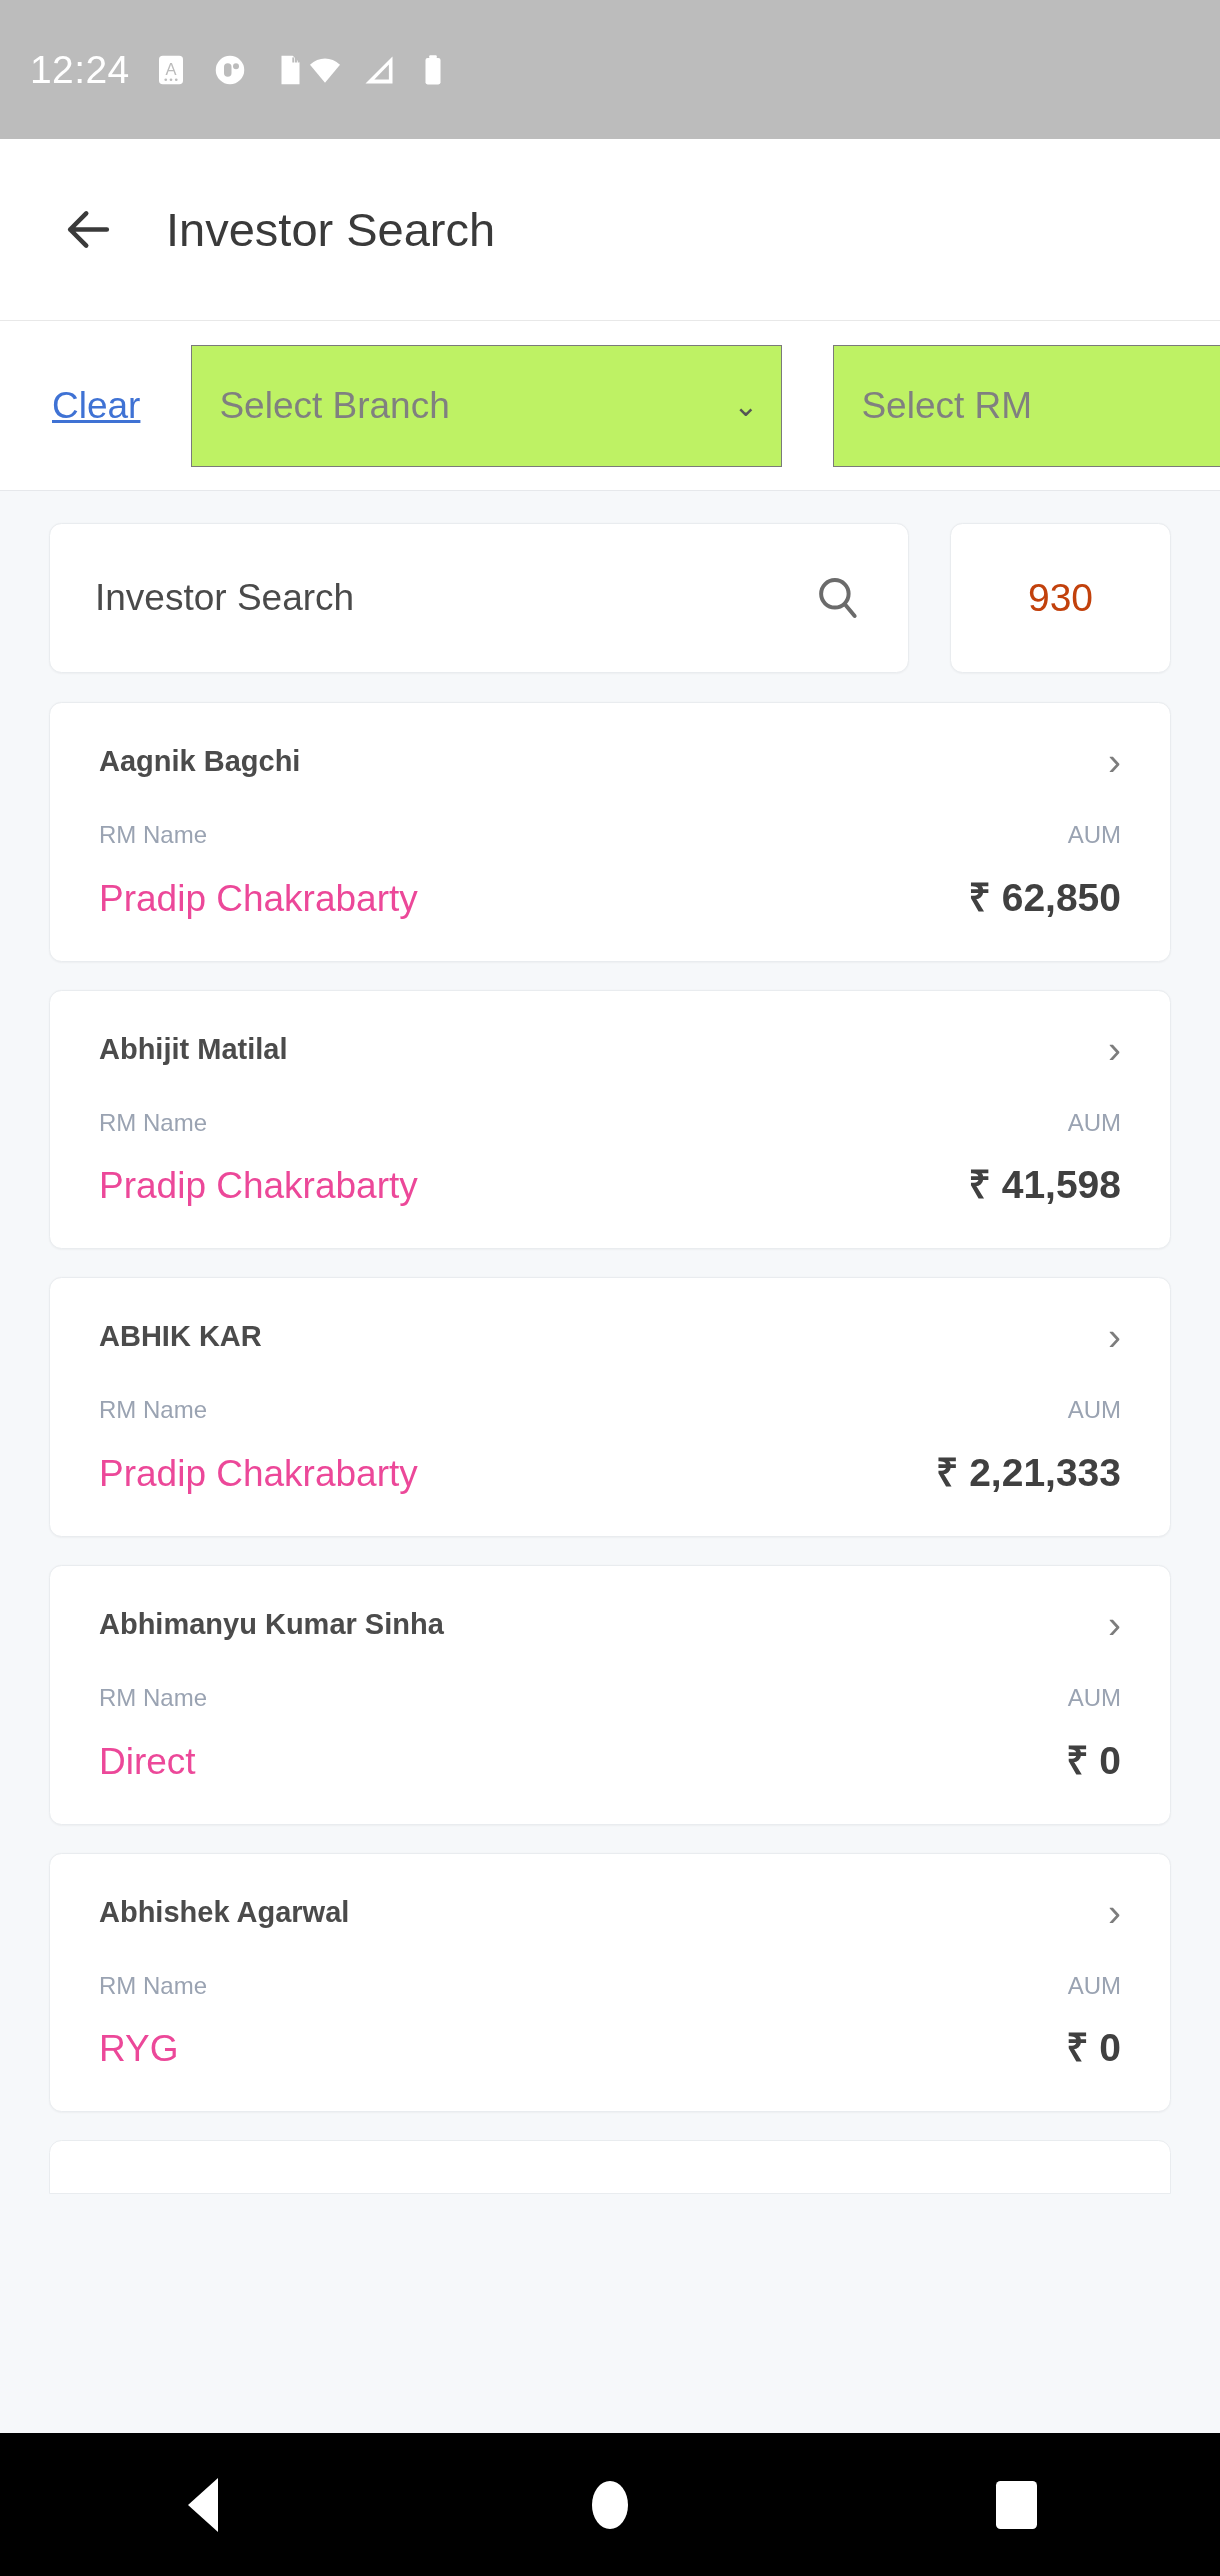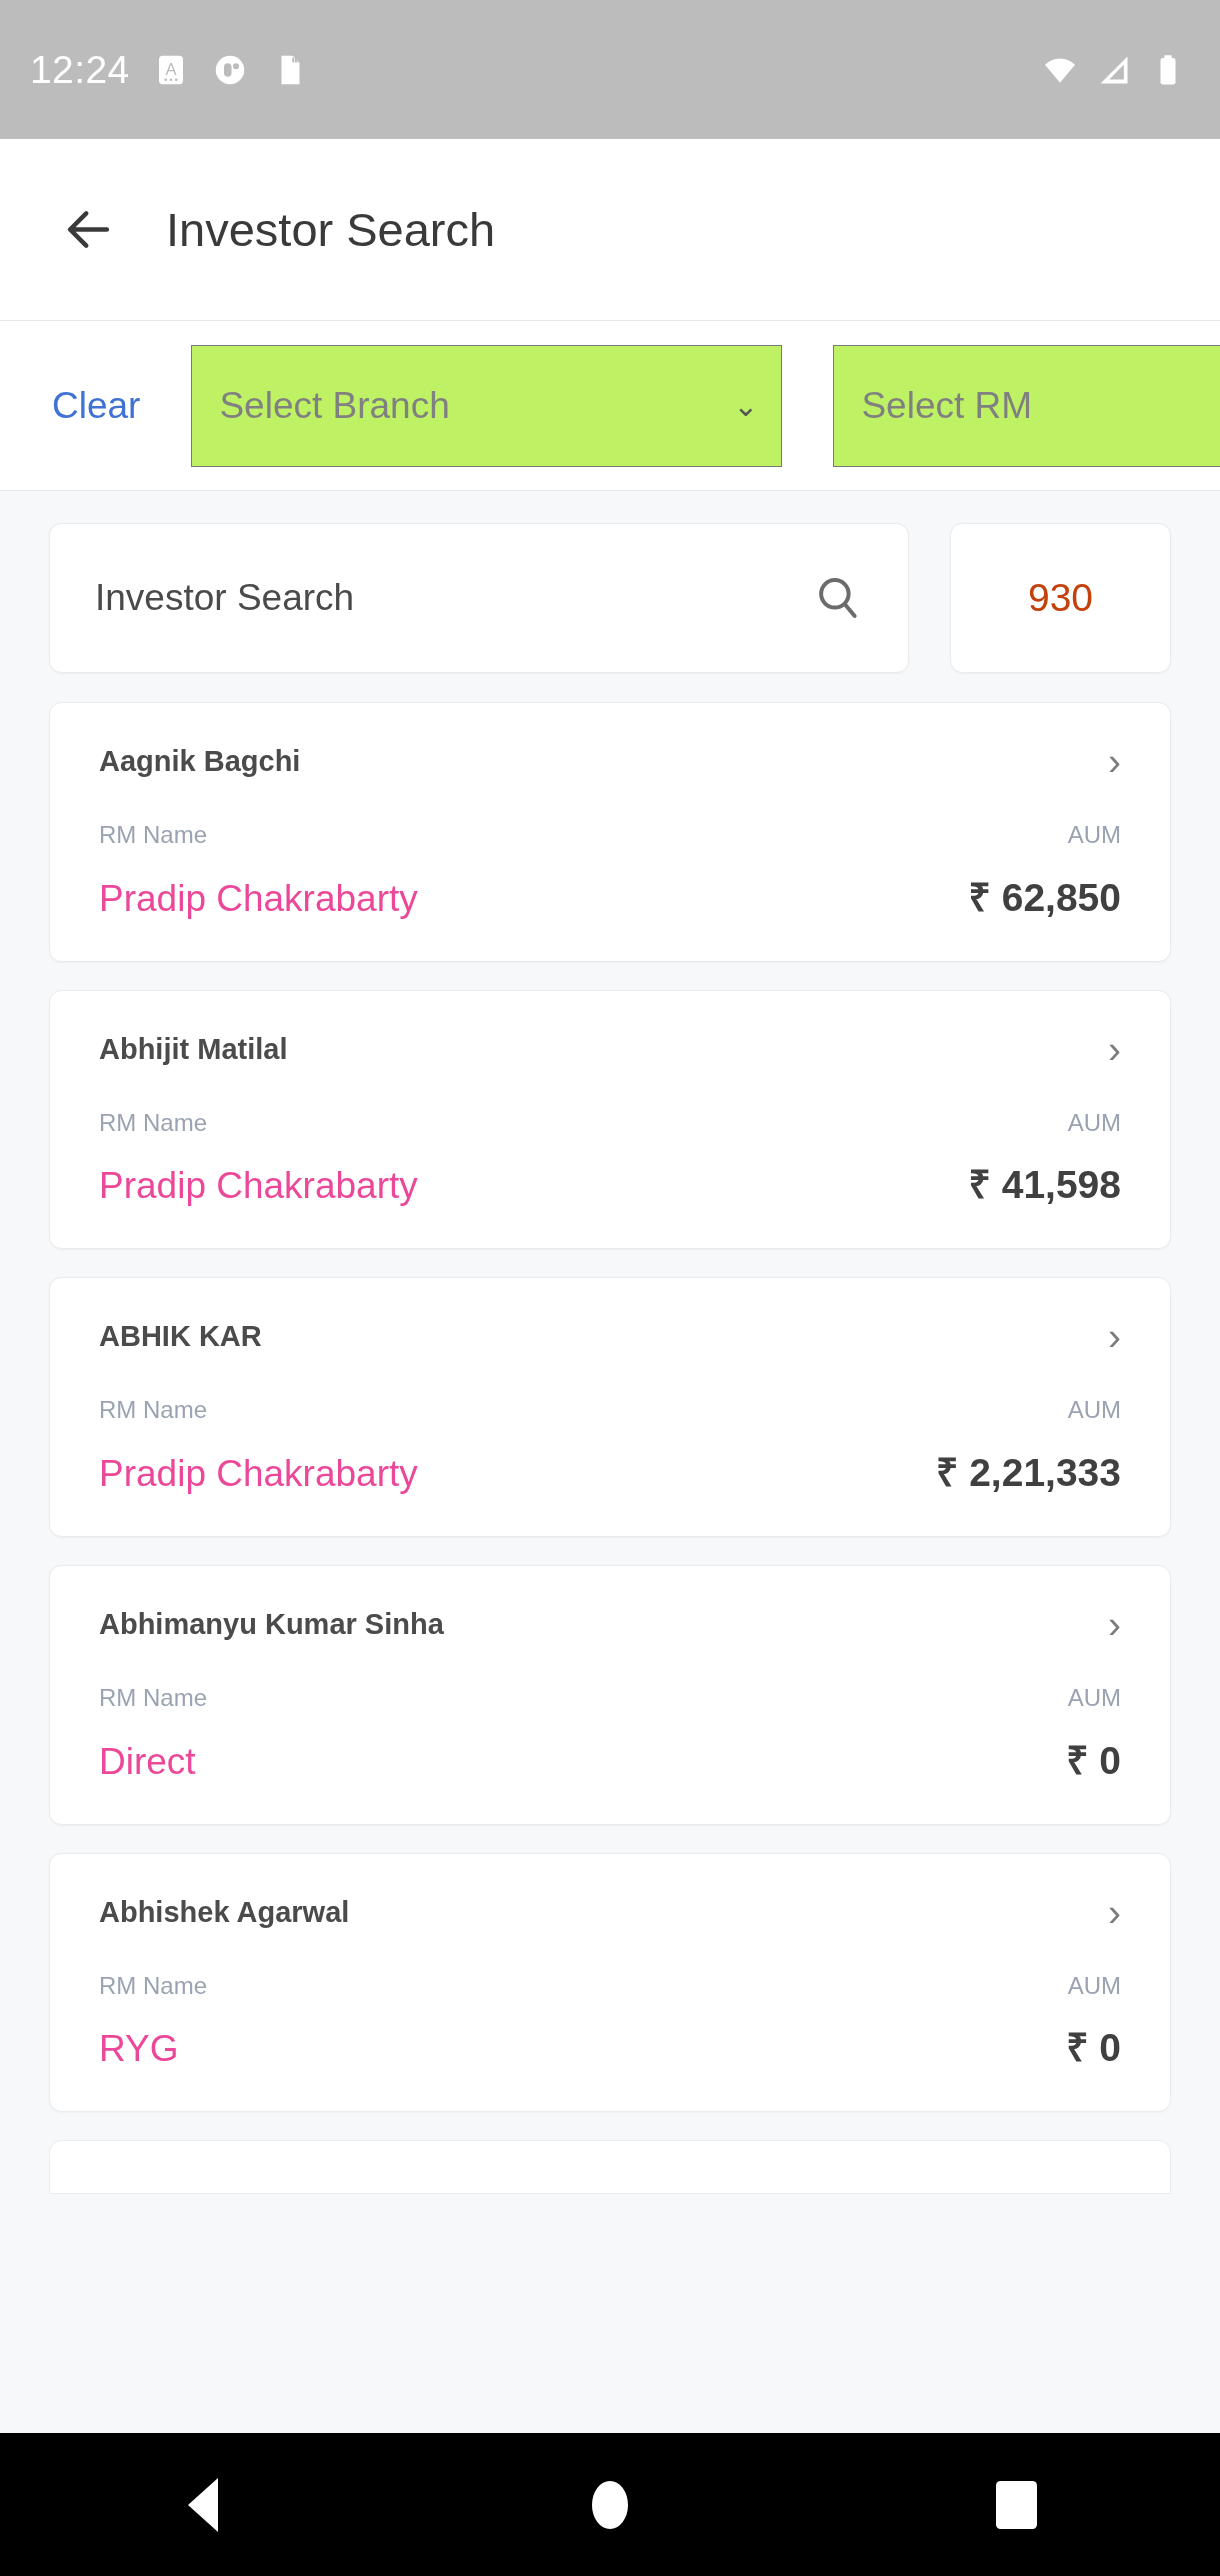--- a/index.html
+++ b/index.html
@@ -7,21 +7,21 @@
     width:1220px; height:2576px;
     background:#f6f8fa;
     font-family:"Liberation Sans", sans-serif;
     overflow:hidden;
   }
   .screen { position:relative; width:1220px; height:2576px; background:#f6f8fa; }
 
   
   .statusbar {
     height:139px; background:#bcbcbc;
-    display:flex; align-items:center; justify-content:space-between;
+    display:flex; align-items:center; 
     padding:0 34px 0 30px;
   }
   .sb-left { display:flex; align-items:center; gap:23px; }
   .sb-time { color:#ffffff; font-size:39px; letter-spacing:0.4px; }
   .sb-ico { width:36px; height:36px; display:block; }
   .sb-right { display:flex; align-items:center; gap:18px; }
 
   
   .appbar {
     height:182px; background:#ffffff;
@@ -42,20 +42,21 @@
   .filterbar {
     height:170px; background:#ffffff;
     display:flex; align-items:center;
     padding-left:52px; gap:0;
     border-bottom:0.9px solid #e6e8eb;
     overflow:hidden;
   }
   .clear-link {
     color:#3f72d4; font-size:37px; cursor:pointer;
     white-space:nowrap;
+    text-decoration:underline;
   }
   .select-box {
     height:122px; border:1.8px solid #7a7a7a; background:#bef264;
     display:flex; align-items:center; justify-content:space-between;
     padding:0 23px 0 27px; cursor:pointer; flex:none;
   }
   .select-branch { width:591px; margin-left:51px; }
   .select-rm { width:394px; margin-left:51px; }
   .select-text { font-size:37px; color:#808080; white-space:nowrap; }
   .caret { font-size:30px; color:#555; line-height:1; }

